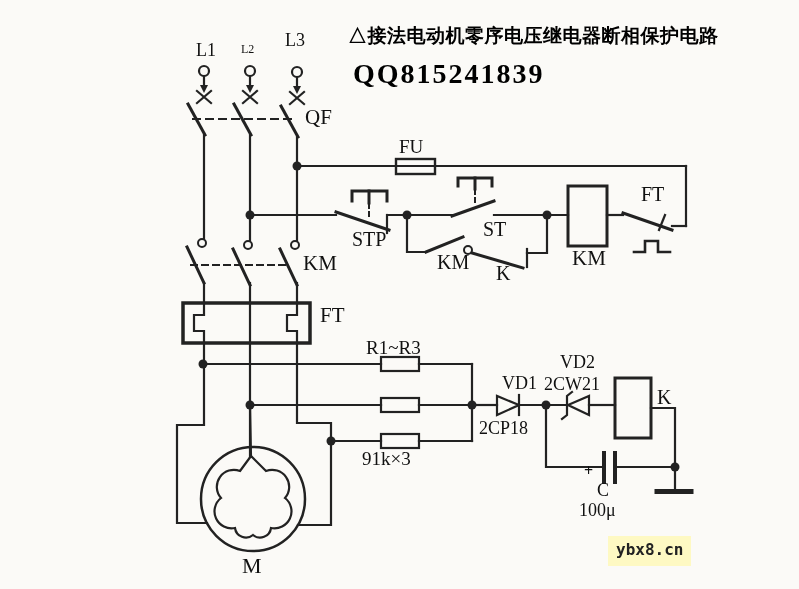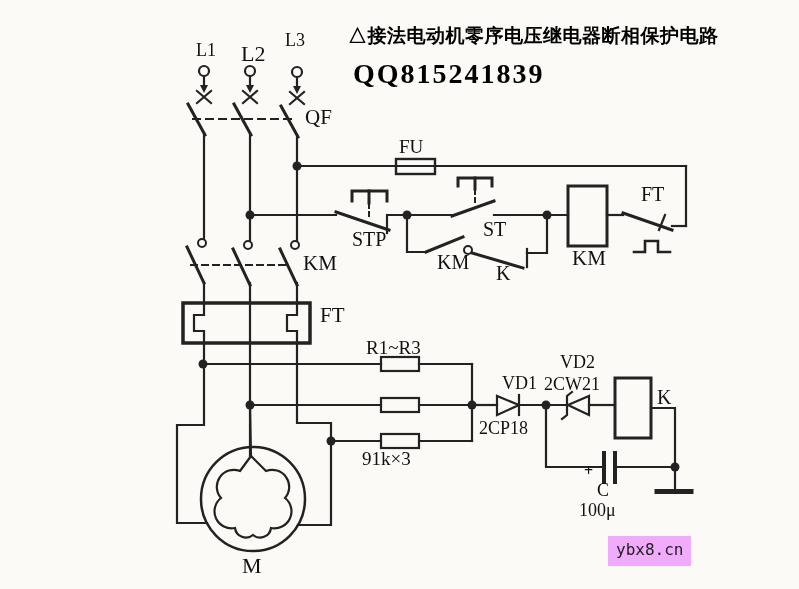--- a/index.html
+++ b/index.html
@@ -14,22 +14,22 @@
     font-family:"Liberation Serif",serif;
   }
   .title{
     font-family:"Liberation Sans",sans-serif;font-weight:bold;
     font-size:19px;letter-spacing:0.5px;color:#000;
   }
   .qq{
     font-weight:bold;font-size:28px;letter-spacing:2px;color:#000;
   }
   .wm{
-    font-family:"DejaVu Sans Mono",monospace;font-weight:normal;font-size:16px;
-    color:#222;background:#f0abfc;padding:6px 8px 8px 8px;
+    font-family:"DejaVu Sans Mono",monospace;font-weight:bold;font-size:16px;
+    color:#222;background:#fef9c3;padding:6px 8px 8px 8px;
   }
 </style>
 </head>
 <body>
 
 <div id="stage">
 
   <svg width="799" height="589" viewBox="0 0 799 589" stroke="#222" fill="none" stroke-width="2.2" stroke-linecap="square">
 
     <g>
@@ -198,21 +198,21 @@
       <circle cx="472" cy="405" r="4.5"></circle>
       <circle cx="546" cy="405" r="4.5"></circle>
       <circle cx="675" cy="467" r="4.5"></circle>
     </g>
   </svg>
 
   <span class="lbl title" style="left:348px;top:26px;">△接法电动机零序电压继电器断相保护电路</span>
   <span class="lbl qq" style="left:353px;top:60px;">QQ815241839</span>
 
   <span class="lbl" style="left:196px;top:41px;font-size:18px;">L1</span>
-  <span class="lbl" style="left:241px;top:43px;font-size:22px;">L2</span>
+  <span class="lbl" style="left:241px;top:43px;font-size:12px;">L2</span>
   <span class="lbl" style="left:285px;top:31px;font-size:18px;">L3</span>
 
   <span class="lbl" style="left:305px;top:107px;font-size:21px;">QF</span>
   <span class="lbl" style="left:399px;top:137px;font-size:19px;">FU</span>
   <span class="lbl" style="left:352px;top:229px;font-size:20px;">STP</span>
   <span class="lbl" style="left:483px;top:219px;font-size:20px;">ST</span>
   <span class="lbl" style="left:437px;top:252px;font-size:20px;">KM</span>
   <span class="lbl" style="left:496px;top:263px;font-size:20px;">K</span>
   <span class="lbl" style="left:572px;top:248px;font-size:21px;">KM</span>
   <span class="lbl" style="left:641px;top:184px;font-size:20px;">FT</span>

